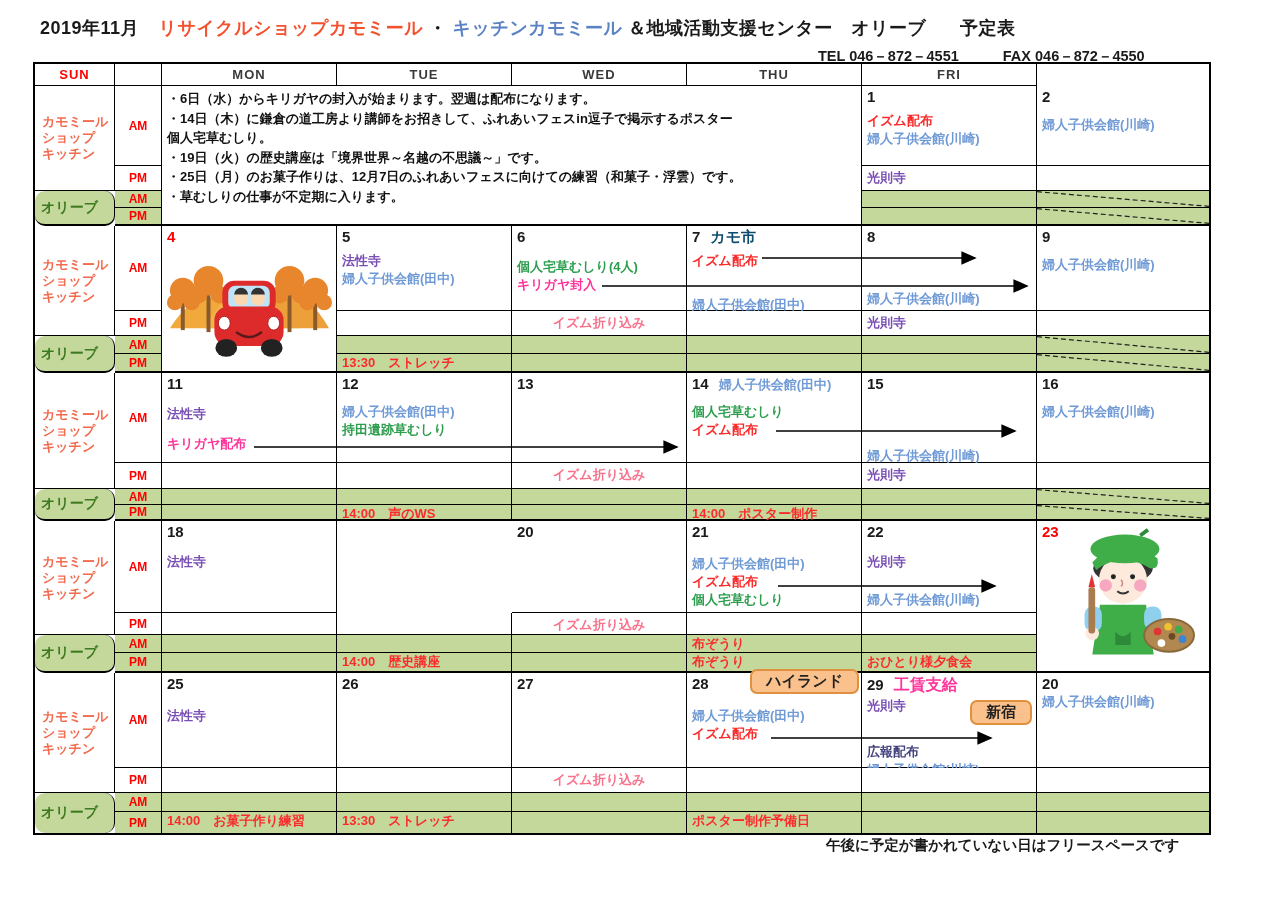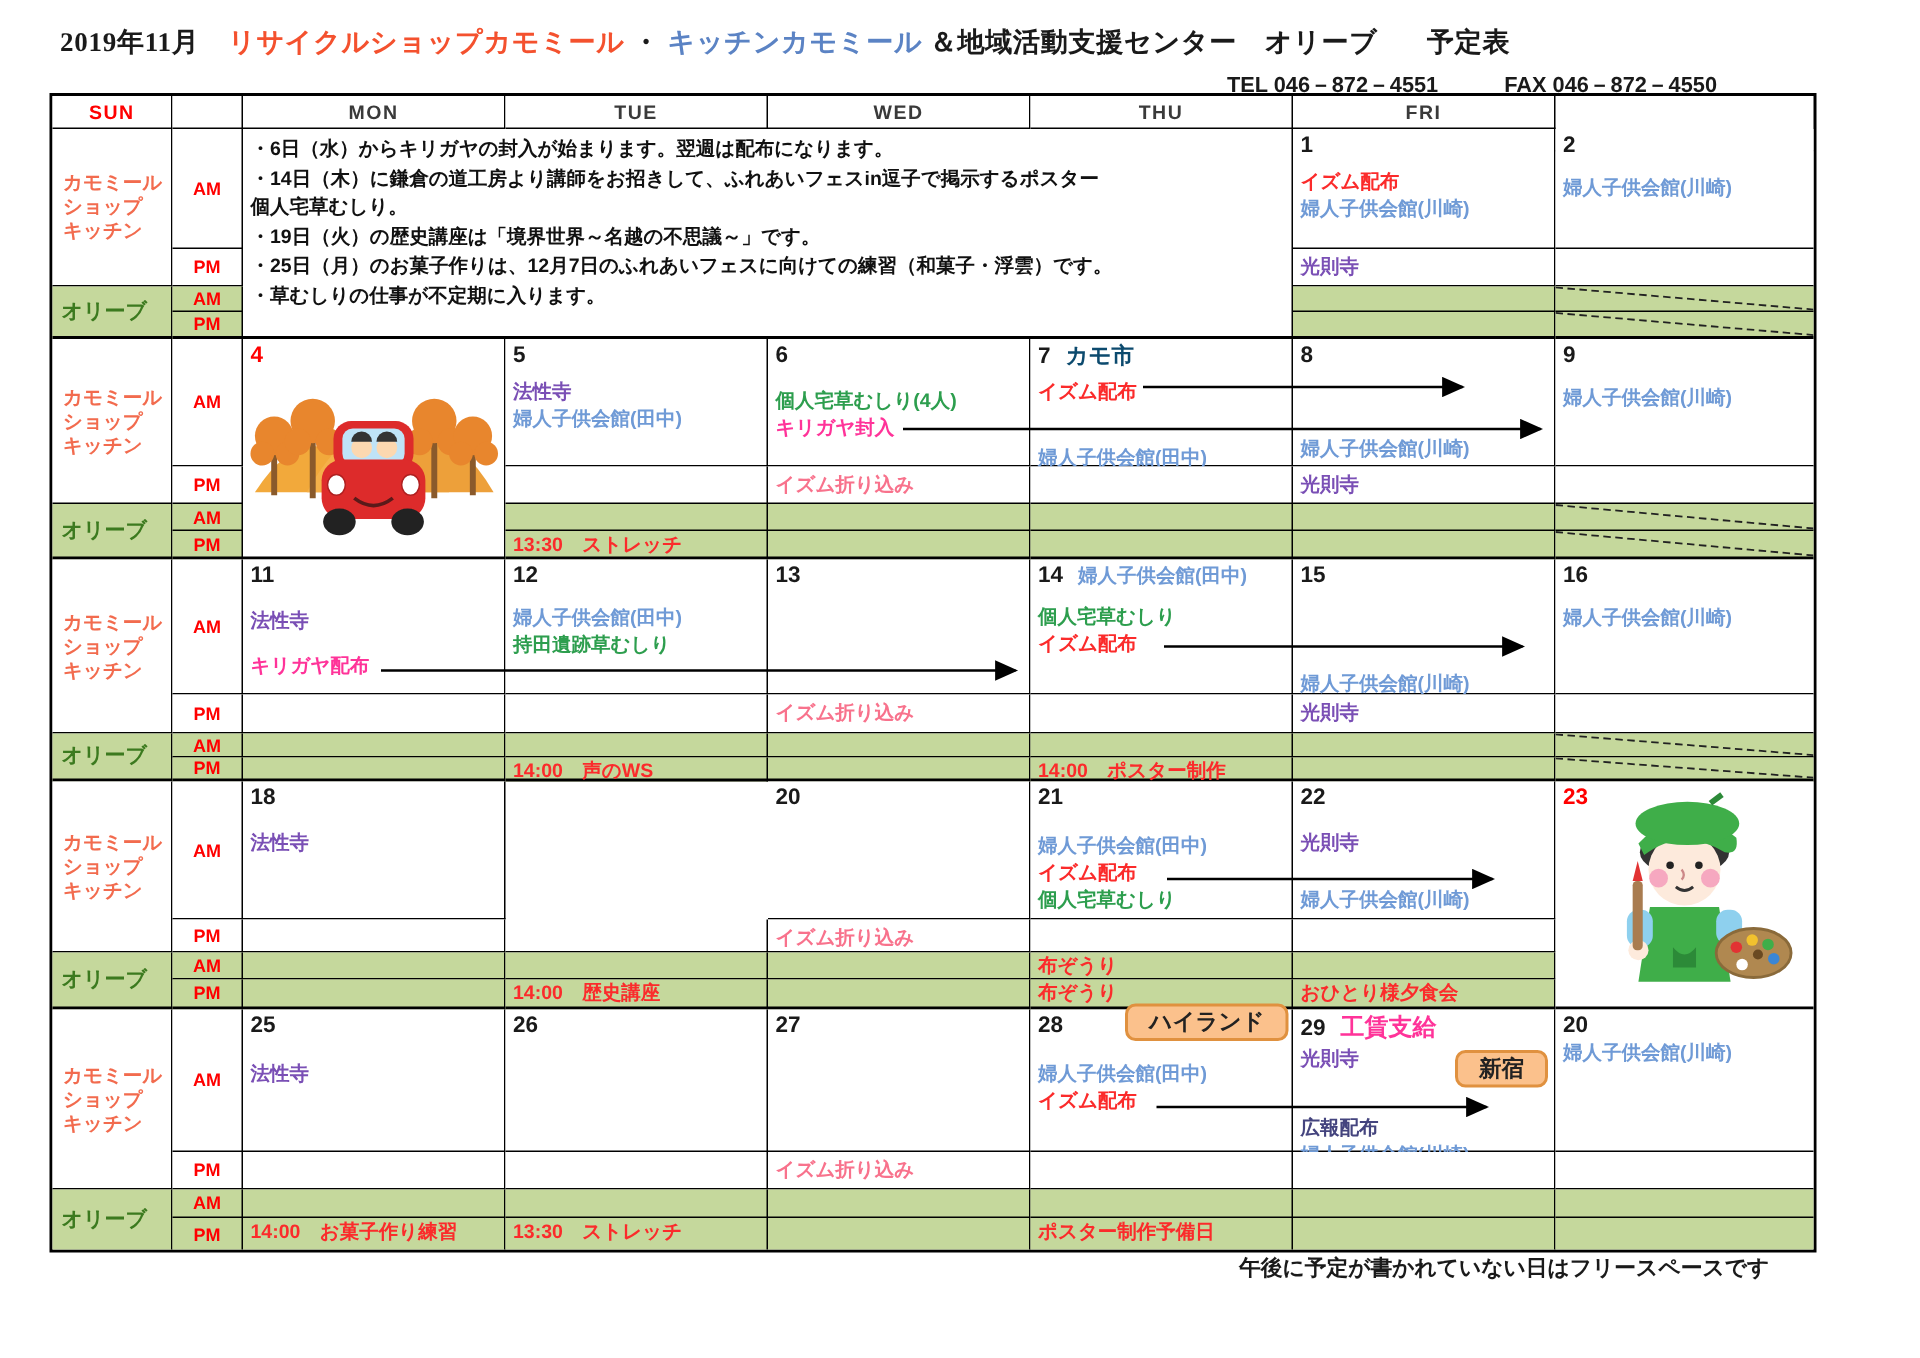--- a/index.html
+++ b/index.html
@@ -1,19 +1,19 @@
 <!DOCTYPE html>
 <html><head>
 <meta charset="utf-8">
 <style>
   html,body{margin:0;padding:0;background:#fff;}
   .page{position:relative;width:1280px;height:905px;background:#fff;overflow:hidden;
         font-family:"Liberation Sans","DejaVu Sans",sans-serif;color:#222;}
   
-  .title{position:absolute;left:40px;top:16px;font-size:18px;font-weight:bold;white-space:nowrap;color:#1a1a1a;letter-spacing:.5px;font-family:Liberation Serif, serif;}
+  .title{position:absolute;left:40px;top:16px;font-size:18px;font-weight:bold;white-space:nowrap;color:#1a1a1a;letter-spacing:.5px;}
   .title .t-red{color:#f4512e;margin-left:14px;}
   .title .t-blue{color:#5b83c4;}
   .title .t-dot{color:#1a1a1a;font-weight:bold;}
   .title .t-black{color:#1a1a1a;}
   .title .t-sched{margin-left:28px;}
   .telfax{position:absolute;left:818px;top:47px;display:flex;gap:44px;font-size:14.5px;font-weight:bold;color:#1a1a1a;white-space:nowrap;}
   .footnote{position:absolute;left:826px;top:836px;font-size:14.5px;font-weight:bold;color:#1a1a1a;white-space:nowrap;}
 
   
   .cal{position:absolute;left:33px;top:62px;display:grid;
@@ -25,40 +25,40 @@
   .thick{border-bottom-width:2px;}
   .noR{border-right:none;}
   .noB{border-bottom:none;}
   .diag svg{position:absolute;inset:0;width:100%;height:100%;display:block;}
 
   .hdr{display:flex;align-items:center;justify-content:center;font-weight:bold;font-size:13px;color:#3a3a3a;letter-spacing:1px;}
   .hdr.sun{color:#ff0000;}
   .hdr.sat{color:#0f172a;margin-top:36px;}
 
   .klabel{display:flex;flex-direction:column;justify-content:center;padding-left:7px;color:#f26b4e;font-weight:bold;font-size:13px;line-height:16px;}
-  .olabel{display:flex;align-items:center;padding-left:6px;color:#3c7a1f;font-weight:bold;font-size:14px;}
+  .olabel{display:flex;align-items:center;padding-left:6px;color:#3c7a1f;font-weight:bold;font-size:14px;border-radius:10px;}
   .ampm{display:flex;align-items:center;justify-content:center;color:#ff0000;font-weight:bold;font-size:12px;}
 
   .notes{padding:3px 5px;font-weight:bold;font-size:13px;line-height:19.5px;color:#111;}
   .notes div{white-space:nowrap;}
 
   .dline{display:flex;align-items:baseline;gap:10px;padding:2px 4px 0 5px;font-weight:bold;font-size:15px;color:#1a1a1a;white-space:nowrap;}
   .dline .rednum{color:#ff0000;}
   .dline .tag-red{color:#0c4a6e;}
   .dline .tag-mag{color:#ff3399;font-size:16px;}
   .dline .tag-blue{color:#6f9ad6;font-size:13px;}
 
   .e{display:block;font-weight:bold;font-size:13px;line-height:16px;padding-left:5px;white-space:nowrap;}
   .pm-e{padding:4px 5px 0 5px;}
   .o-e{padding:1px 5px 0 5px;}
   .c-blue{color:#6f9ad6;}
   .c-purple{color:#7a4fb5;}
   .c-green{color:#2d9e4e;}
   .c-mag{color:#ff3399;}
-  .c-pink{color:#f8728c;}
+  .c-pink{color:#f8728c;text-align:center;}
   .c-red{color:#fb2b2b;}
   .c-navy{color:#44447e;}
   .mt2{margin-top:2px;}.mt6{margin-top:6px;}.mt8{margin-top:8px;}.mt10{margin-top:10px;}
   .mt12{margin-top:12px;}.mt14{margin-top:14px;}.mt16{margin-top:16px;}.mt22{margin-top:22px;}
   .mt28{margin-top:28px;}.mt30{margin-top:30px;}.mt46{margin-top:46px;}.mt56{margin-top:56px;}
 
   .badge{position:absolute;background:#fbc18c;border:2px solid #e0913f;border-radius:7px;
          font-weight:bold;font-size:15px;color:#222;padding:1px 14px;white-space:nowrap;z-index:6;}
   .b28{top:-4px;right:2px;}
   .b29{top:27px;right:4px;}

